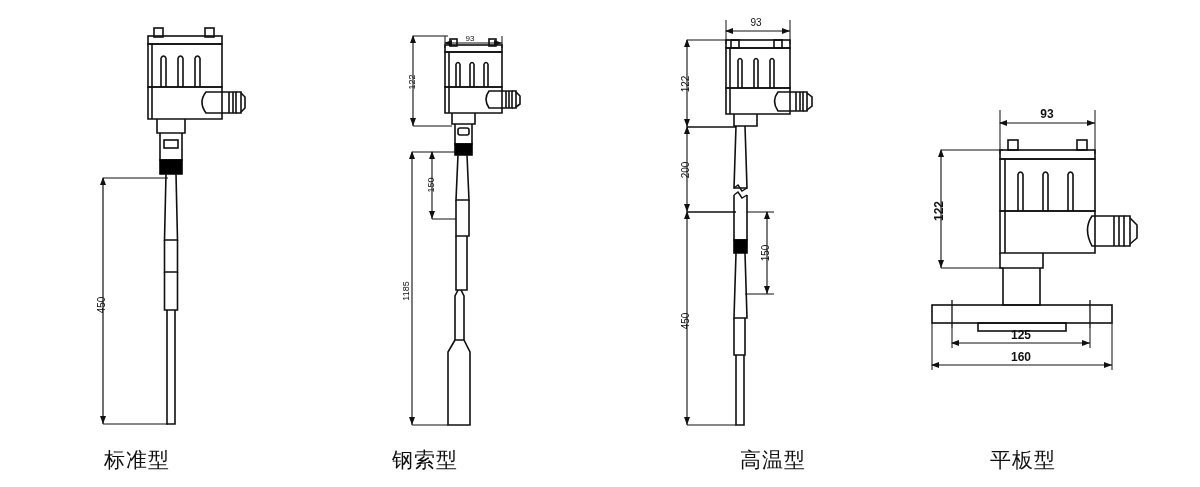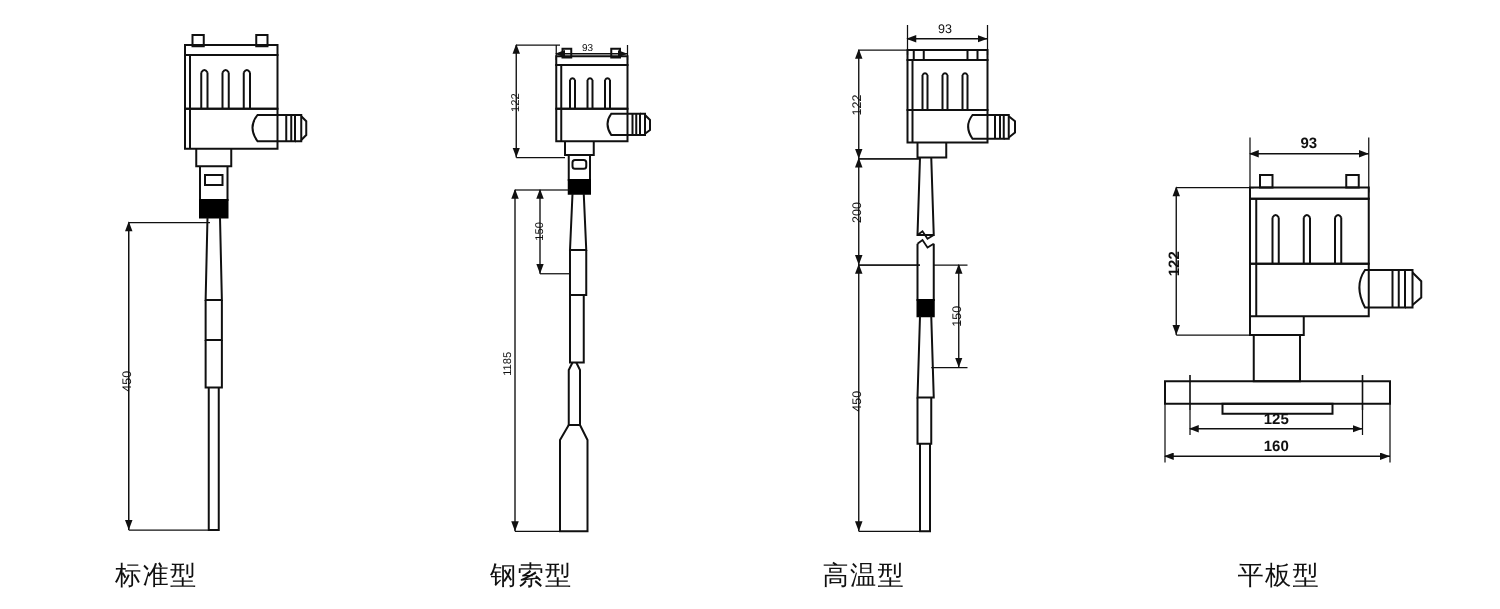--- a/index.html
+++ b/index.html
@@ -336,18 +336,18 @@
     <text x="769" y="253" font-size="10" text-anchor="middle" transform="rotate(-90 769 253)">150</text>
     <text x="689" y="321" font-size="10" text-anchor="middle" transform="rotate(-90 689 321)">450</text>
 
     <text x="1047" y="118" font-size="12" text-anchor="middle" font-weight="bold">93</text>
     <text x="943" y="211" font-size="12" text-anchor="middle" font-weight="bold" transform="rotate(-90 943 211)">122</text>
     <text x="1021" y="339" font-size="12" text-anchor="middle" font-weight="bold">125</text>
     <text x="1021" y="361" font-size="12" text-anchor="middle" font-weight="bold">160</text>
   </g>
 </svg>
 
-<div class="cap" style="left:92px;top:446px;">标准型</div>
+<div class="cap" style="left:104px;top:446px;">标准型</div>
 <div class="cap" style="left:392px;top:446px;text-align:center;">钢索型</div>
-<div class="cap" style="left:658px;top:446px;">高温型</div>
+<div class="cap" style="left:740px;top:446px;">高温型</div>
 <div class="cap" style="left:990px;top:446px;">平板型</div>
 
 </div>
 
 </body></html>

